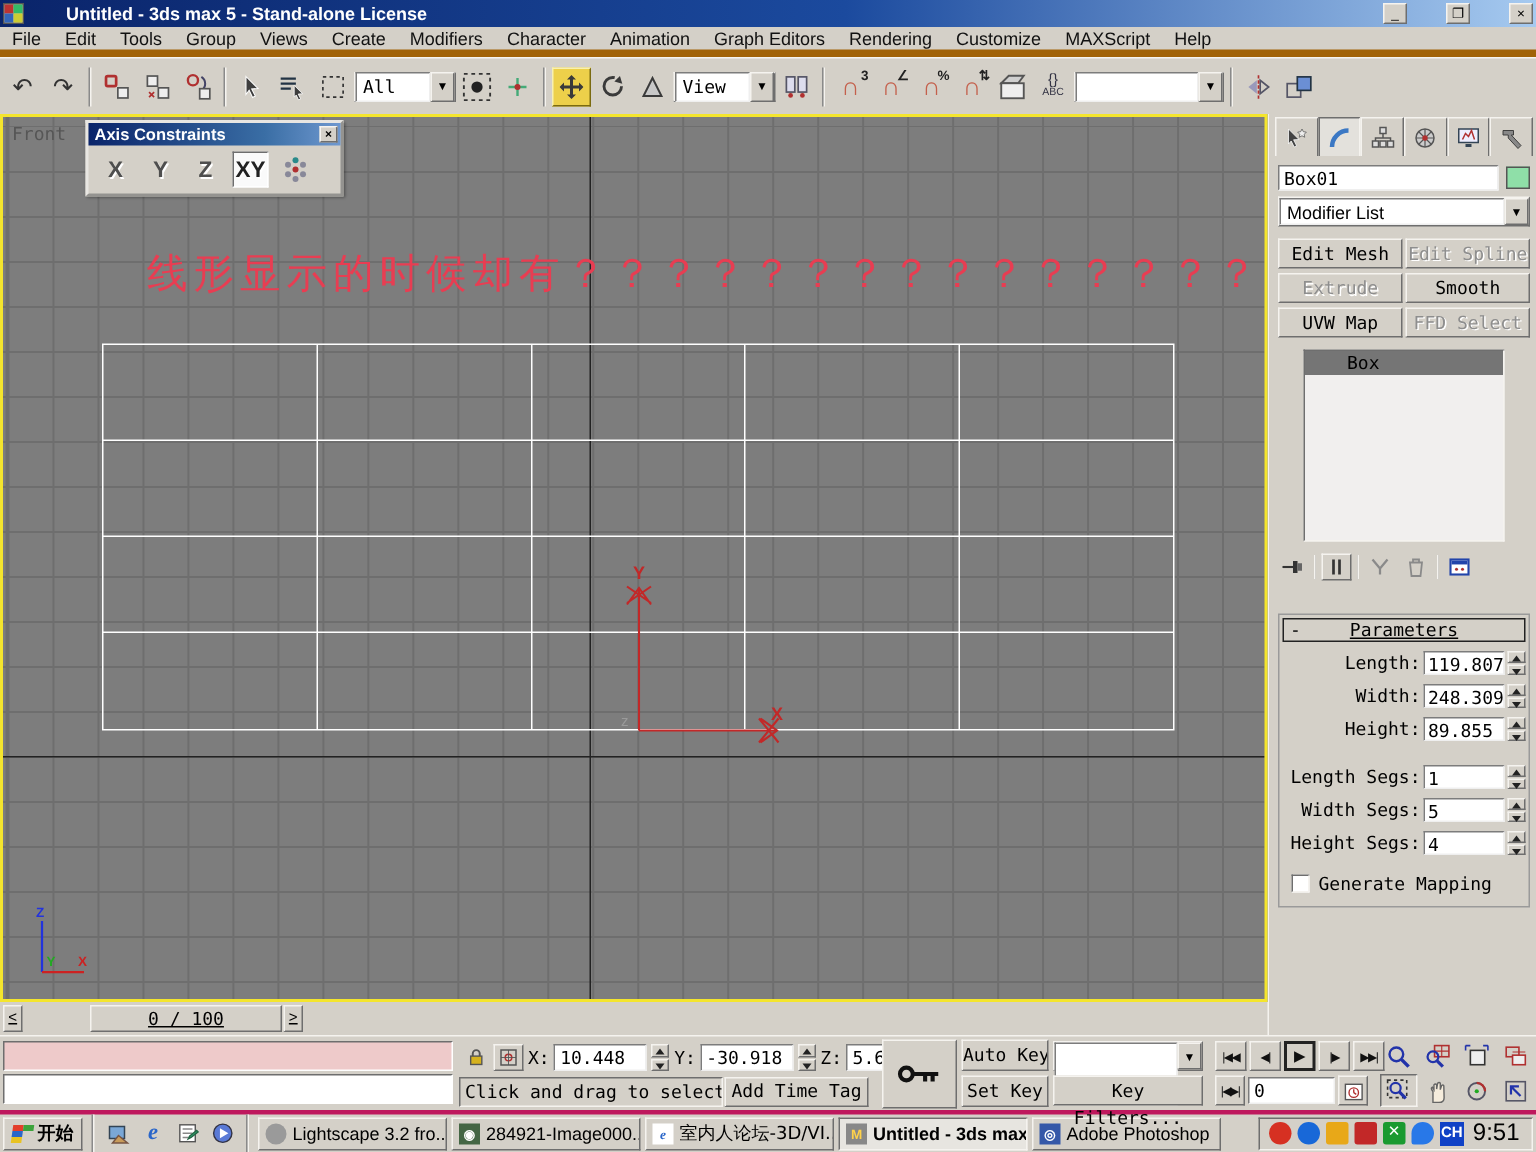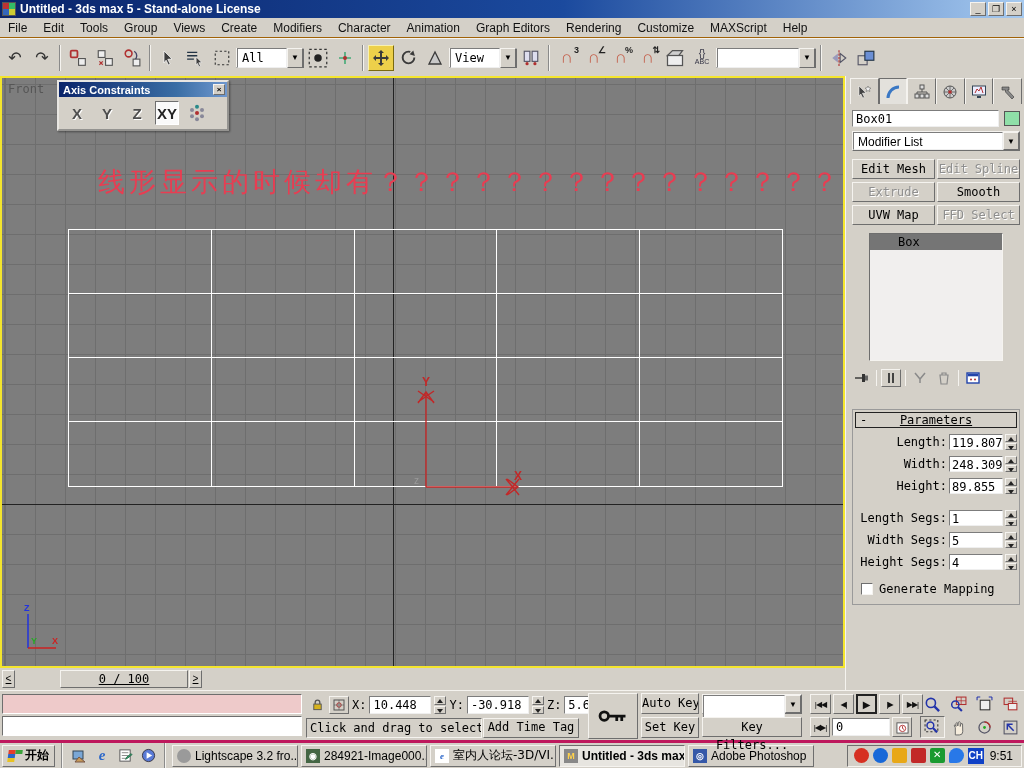--- a/index.html
+++ b/index.html
@@ -9,29 +9,29 @@
 
   
   .raised { background:#d4d0c8; border:1px solid; border-color:#f5f3ef #6e6e6e #6e6e6e #f5f3ef; }
   .sunken { background:#d4d0c8; border:1px solid; border-color:#6e6e6e #f5f3ef #f5f3ef #6e6e6e; }
   .field  { background:#fff; border:1px solid; border-color:#7c7c7c #efefef #efefef #7c7c7c; }
   .mono { font-family:"DejaVu Sans Mono", monospace; }
   .cjk  { font-family:"DejaVu Sans", sans-serif; }
 
   
   .titlebar { height:18px; display:flex; align-items:center; padding:0 2px;
-    background:linear-gradient(90deg,#0a246a 0%,#1b4a9e 55%,#a6caf0 100%); }
+    background:linear-gradient(90deg,#0a246a 0%,#1b4a9e 55%,#a6caf0 100%);gap:24px; }
   .titlebar .appicon { width:14px; height:14px; margin-right:4px; background:#c8c4bc; border:1px solid #555;
     display:grid; grid-template-columns:1fr 1fr; }
   .titlebar .appicon i { display:block; }
   .title-text { color:#fff; font-weight:bold; font-size:12px; flex:1; white-space:nowrap; }
   .winbtn { width:16px; height:14px; margin-left:2px; font-size:9px; line-height:12px; text-align:center; color:#000; }
 
   
-  .menubar { height:20px; display:flex; align-items:center; gap:0; background:#d4d0c8; border-bottom:1px solid #a16207; }
+  .menubar { height:20px; display:flex; align-items:center; gap:0; background:#d4d0c8; border-bottom:5px solid #a16207; }
   .menubar span { padding:2px 8px; color:#111; }
 
   
   .toolbar { height:38px; display:flex; align-items:center; background:#d4d0c8; border-top:1px solid #f5f3ef; padding:0 2px; gap:1px; }
   .tico { width:26px; height:26px; display:flex; align-items:center; justify-content:center; position:relative; flex:none; }
   .tsep { width:2px; height:26px; border-left:1px solid #8a8a8a; border-right:1px solid #f5f3ef; margin:0 3px; flex:none; }
   .ddown { height:20px; display:flex; align-items:center; flex:none; }
   .ddown .dtext { height:20px; padding:2px 4px; min-width:50px; font-size:12px; }
   .ddown .darr { width:16px; height:20px; display:flex; align-items:center; justify-content:center; font-size:8px; }
   .magnet { color:#c4604c; font-weight:bold; font-size:17px; line-height:14px; }
@@ -130,21 +130,21 @@
   .taskbar { height:28px; display:flex; align-items:center; gap:3px; background:#d4d0c8; border-top:3px solid #be185d; padding:2px 2px; }
   .startbtn { height:22px; display:flex; align-items:center; gap:3px; padding:0 5px; font-weight:bold; font-size:12px; flex:none; }
   .flag { width:14px; height:12px; display:grid; grid-template-columns:1fr 1fr; grid-auto-rows:1fr; transform:skewX(-8deg); }
   .qlicon { width:20px; height:20px; display:flex; align-items:center; justify-content:center; flex:none; }
   .taskbtn { width:126px; height:22px; display:flex; align-items:center; gap:4px; padding:0 4px; font-size:12px; white-space:nowrap; overflow:hidden; flex:none; }
   .taskbtn.active { border:1px solid; border-color:#6e6e6e #f5f3ef #f5f3ef #6e6e6e; background:#e7e5e0; font-weight:bold; }
   .ticon { width:14px; height:14px; flex:none; display:flex; align-items:center; justify-content:center; font-size:9px; font-weight:bold; color:#fff; }
   .tray { margin-left:auto; height:22px; display:flex; align-items:center; gap:4px; padding:0 6px; border:1px solid; border-color:#6e6e6e #f5f3ef #f5f3ef #6e6e6e; }
   .trico { width:15px; height:15px; border-radius:2px; flex:none; }
   .chbox { width:16px; height:16px; background:#1041c6; color:#fff; font-size:10px; font-weight:bold; display:flex; align-items:center; justify-content:center; }
-  .clock { font-size:12px; padding:0 2px; }
+  .clock { font-size:16px; padding:0 2px; }
 </style>
 </head>
 <body>
 
 <div class="screen">
 
   <div class="titlebar">
     <span class="appicon">
       <i style="background:#b33"></i>
         <i style="background:#3b6"></i>

